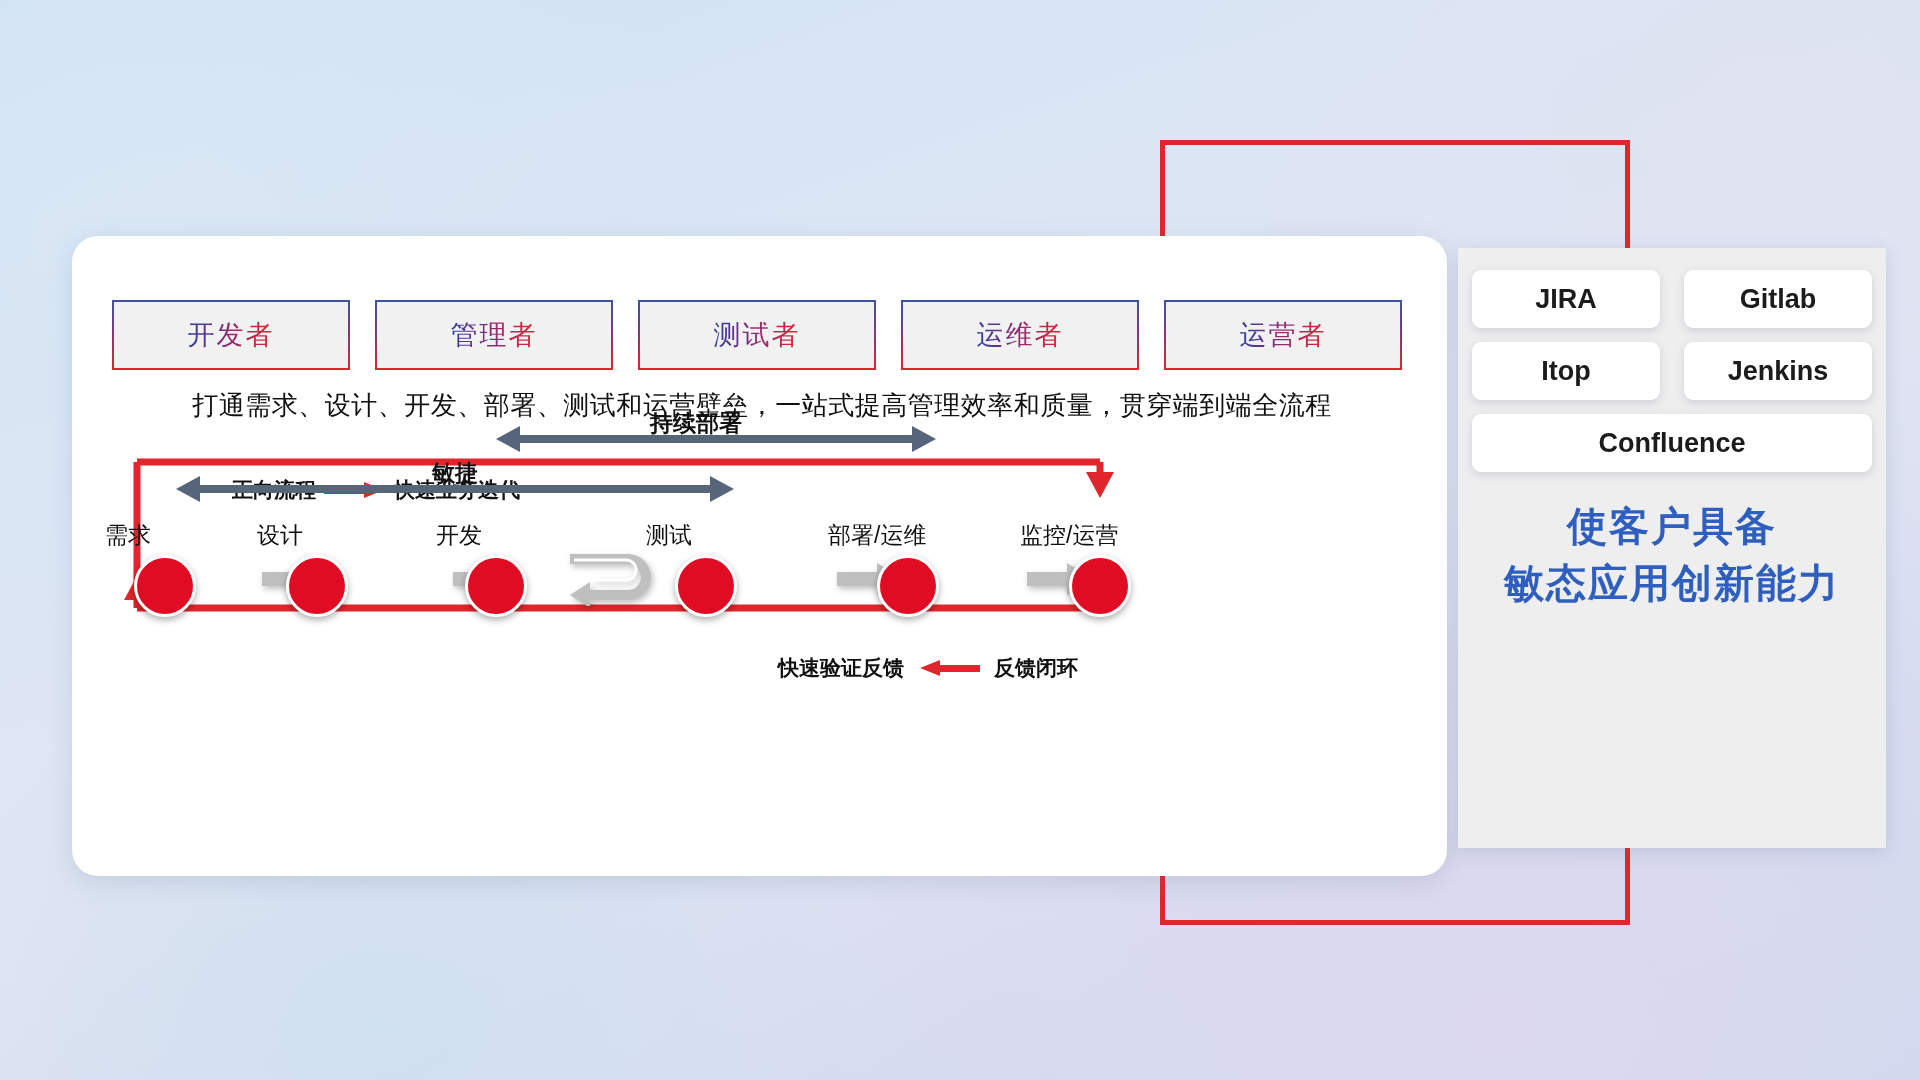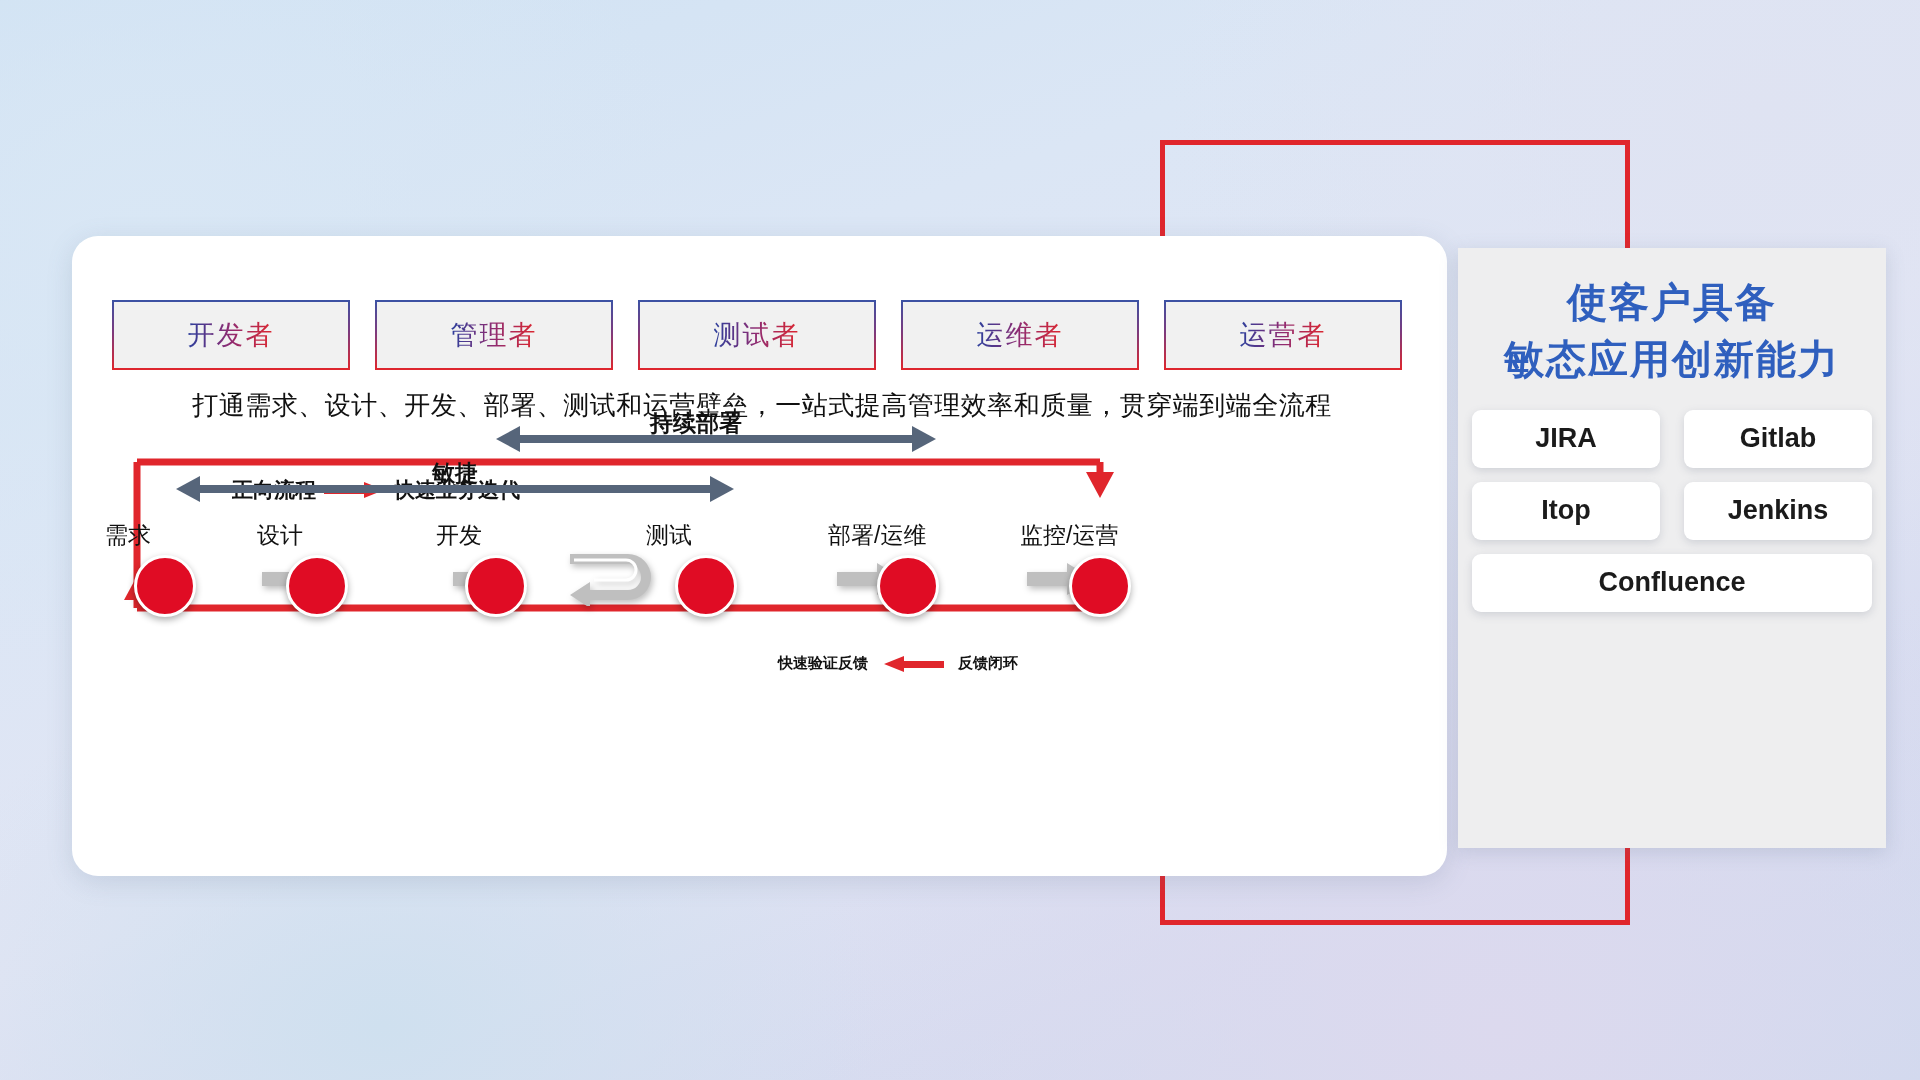--- a/index.html
+++ b/index.html
@@ -125,21 +125,21 @@
     content:""; position:absolute; right:40px; top:0;
     width:0;height:0;border-top:8px solid transparent;border-bottom:8px solid transparent;
     border-right:20px solid #e0262c;
   }
 
   
   #legend-feedback {
     position: absolute;
     left: 778px; top: 654px;
     display: flex; align-items: center; gap: 14px;
-    font-size: 15px; font-weight: bold; color: #111;
+    font-size: 21px; font-weight: bold; color: #111;
   }
 
   
   .slate-arrow {
     position: absolute;
     height: 26px;
   }
   .slate-arrow .bar {
     position: absolute; left: 22px; right: 22px; top: 9px;
     height: 8px; background: #56657a;
@@ -358,26 +358,26 @@
     </svg>
 
     <div class="stage" style="left:920px; top:0; width:160px;">
       <div class="stage-label">监控/运营</div>
       <div class="stage-dot"></div>
     </div>
 
   </div>
 
   <div id="right-panel">
-    <div id="panel-title">
-      <div>使客户具备</div>
-      <div>敏态应用创新能力</div>
-    </div>
     <div id="tools">
       <div class="tool-chip">JIRA</div>
       <div class="tool-chip">Gitlab</div>
       <div class="tool-chip">Itop</div>
       <div class="tool-chip">Jenkins</div>
       <div class="tool-chip wide">Confluence</div>
     </div>
+    <div id="panel-title">
+      <div>使客户具备</div>
+      <div>敏态应用创新能力</div>
+    </div>
   </div>
 
 </div>
 
 </body></html>

